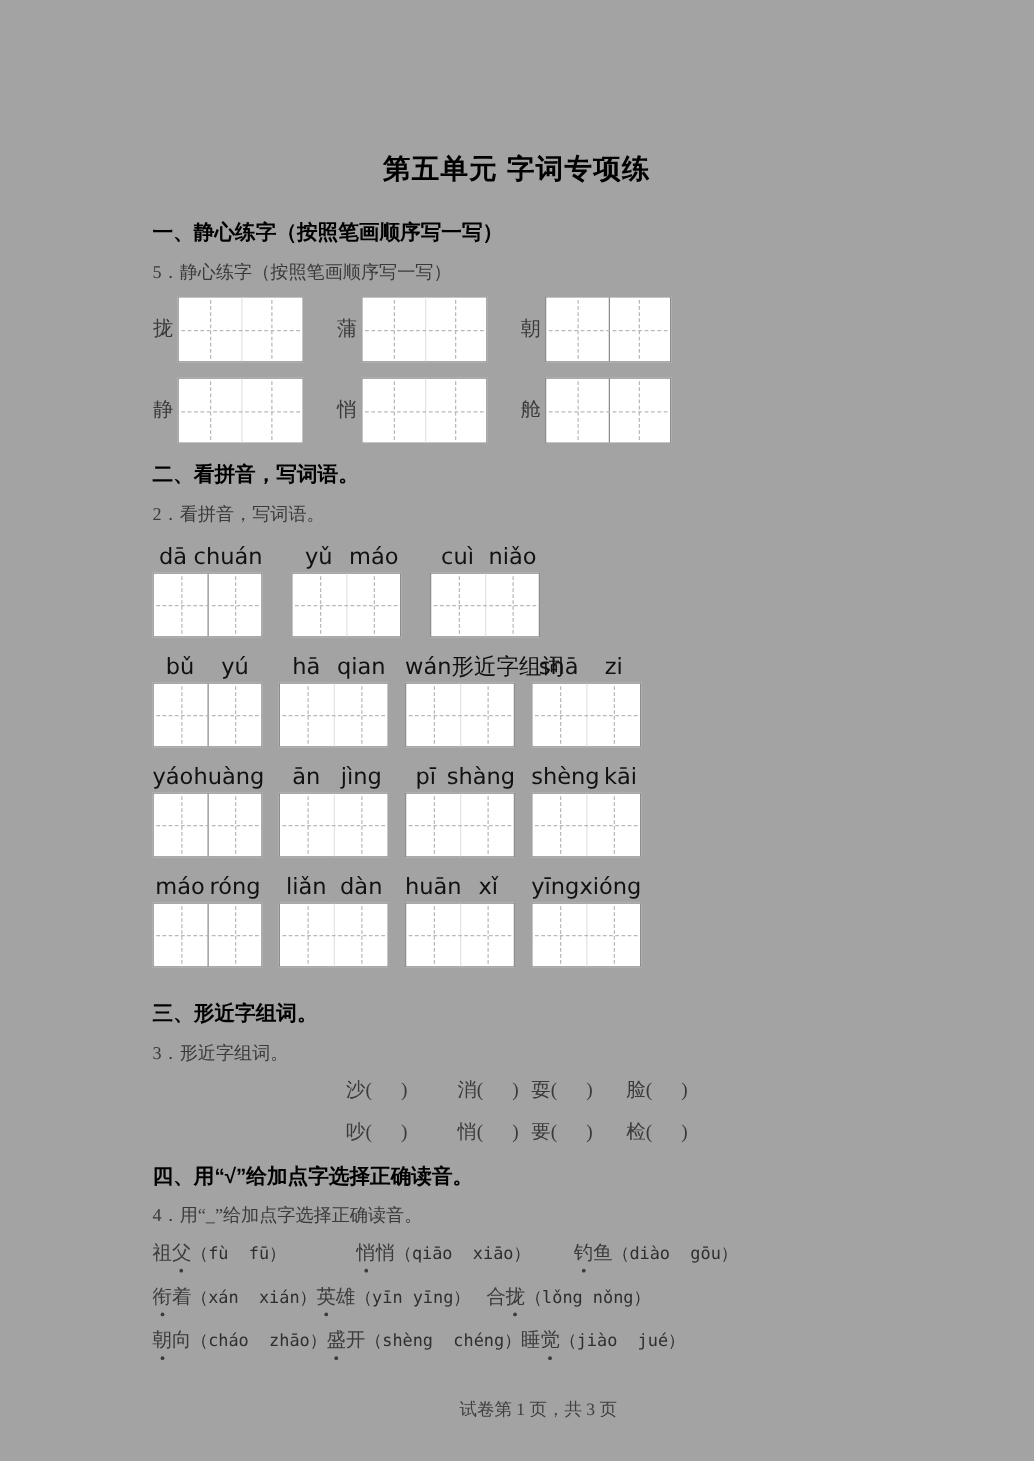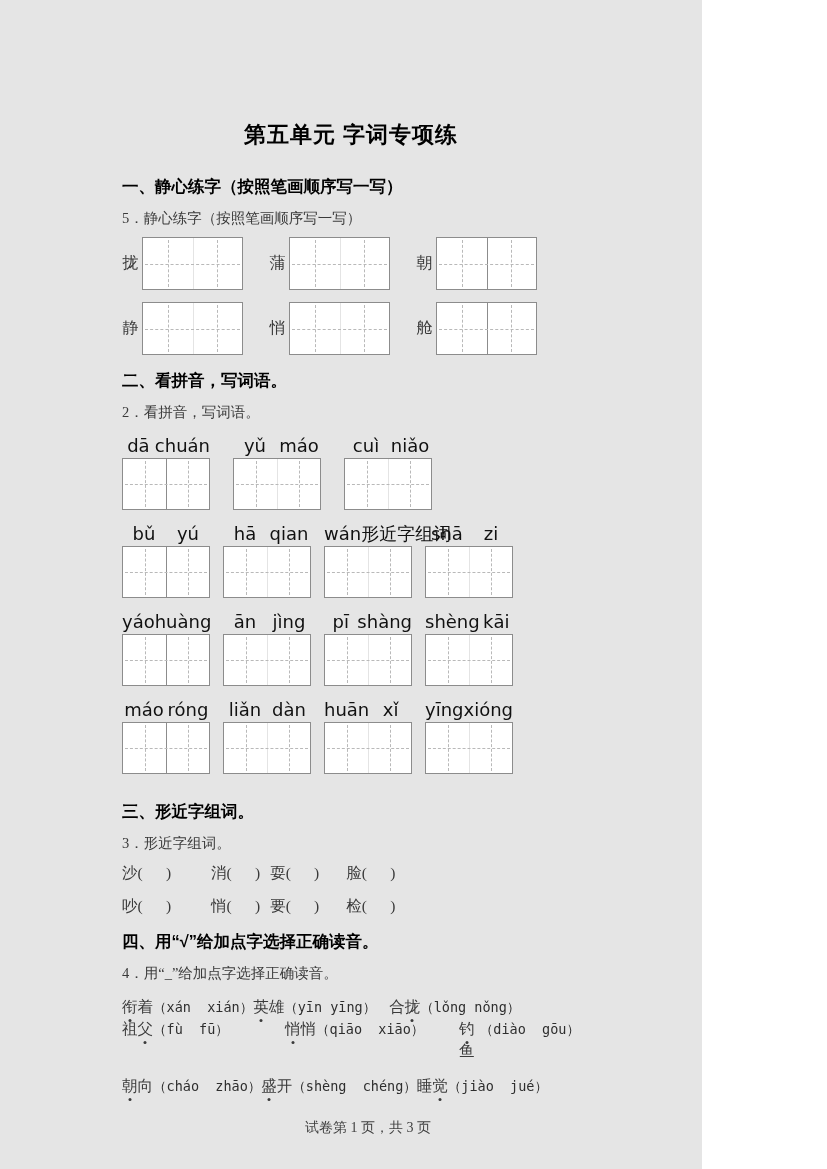--- a/index.html
+++ b/index.html
@@ -1,16 +1,16 @@
 <!DOCTYPE html>
 <html><head>
 <meta charset="utf-8">
 <style>
   html,body{margin:0;padding:0;background:#fff;}
-  .page{position:relative;width:702px;height:1169px;background:#e5e5e5;overflow:hidden;
+  .page{position:relative;width:827px;height:1169px;background:#a3a3a3;overflow:hidden;
         font-family:"Liberation Serif","DejaVu Serif",serif;color:#2b2b2b;}
   .content{padding:0 122px;}
 
   .title{margin:0;padding-top:120px;text-align:center;font-family:"Liberation Sans","DejaVu Sans",sans-serif;
          font-weight:bold;font-size:22px;line-height:29px;color:#000;letter-spacing:1px;}
 
   .sec-heading{margin:0;font-family:"Liberation Sans","DejaVu Sans",sans-serif;font-weight:bold;
                font-size:16.5px;line-height:22px;color:#000;}
   .h1{margin-top:26px;} .h2{margin-top:14px;} .h3{margin-top:26px;} .h4{margin-top:14px;}
   .item-text{margin:12px 0 0 0;font-size:14.5px;line-height:19px;color:#3a3a3a;}
@@ -33,21 +33,21 @@
   
   .s2rows{margin-top:8px;}
   .s2row{display:flex;margin-top:14px;}
   .s2row.first .s2cell{margin-right:23px;}
   .s2cell{margin-right:13px;}
   .py2{display:flex;width:88px;height:20px;line-height:20px;font-family:"DejaVu Sans","Liberation Sans",sans-serif;
        font-size:18px;color:#111;margin-bottom:2px;}
   .py2 span{flex:1;text-align:center;white-space:nowrap;}
 
   
-  .s3row{margin-top:13px;font-size:15.5px;line-height:20px;color:#3a3a3a;}
+  .s3row{margin-top:13px;font-size:15.5px;line-height:20px;color:#3a3a3a;text-align:center;}
   .s3row.first{margin-top:10px;}
   .s3item{white-space:pre;display:inline-block;}
   .s3row .s3item:nth-child(1){margin-right:40px;}
   .s3row .s3item:nth-child(2){margin-right:10px;}
   .s3row .s3item:nth-child(3){margin-right:27px;}
 
   
   .s4rows{margin-top:9px;}
   .s4row{display:flex;margin-top:13px;line-height:22px;}
   .s4row.first{margin-top:0;}
@@ -331,48 +331,48 @@
     <h2 class="sec-heading h3">三、形近字组词。</h2>
     <p class="item-text">3．形近字组词。</p>
     <div id="s3-rows">
         <div class="s3row first"><span class="s3item">沙(      )</span><span class="s3item">消(      )</span><span class="s3item">耍(      )</span><span class="s3item">脸(      )</span></div>
         <div class="s3row"><span class="s3item">吵(      )</span><span class="s3item">悄(      )</span><span class="s3item">要(      )</span><span class="s3item">检(      )</span></div>
       </div>
 
     <h2 class="sec-heading h4">四、用“√”给加点字选择正确读音。</h2>
     <p class="item-text">4．用“_”给加点字选择正确读音。</p>
     <div id="s4-rows" class="s4rows">
+        <div class="s4row rA first">
+          <span class="s4item">
+            <span class="w4"><span class="zi">祖</span><span class="zi dotted">父</span></span>
+            <span class="py4">（fù  fū）</span>
+          </span>
+          <span class="s4item">
+            <span class="w4"><span class="zi dotted">悄</span><span class="zi">悄</span></span>
+            <span class="py4">（qiāo  xiāo）</span>
+          </span>
+          <span class="s4item">
+            <span class="w4"><span class="zi dotted">钓</span><span class="zi">鱼</span></span>
+            <span class="py4">（diào  gōu）</span>
+          </span>
+        </div>
         <div class="s4row rB">
           <span class="s4item">
             <span class="w4"><span class="zi dotted">衔</span><span class="zi">着</span></span>
             <span class="py4">（xán  xián）</span>
           </span>
           <span class="s4item">
             <span class="w4"><span class="zi dotted">英</span><span class="zi">雄</span></span>
             <span class="py4">（yīn yīng）</span>
           </span>
           <span class="s4item">
             <span class="w4"><span class="zi">合</span><span class="zi dotted">拢</span></span>
             <span class="py4">（lǒng nǒng）</span>
           </span>
         </div>
-        <div class="s4row rA first">
-          <span class="s4item">
-            <span class="w4"><span class="zi">祖</span><span class="zi dotted">父</span></span>
-            <span class="py4">（fù  fū）</span>
-          </span>
-          <span class="s4item">
-            <span class="w4"><span class="zi dotted">悄</span><span class="zi">悄</span></span>
-            <span class="py4">（qiāo  xiāo）</span>
-          </span>
-          <span class="s4item">
-            <span class="w4"><span class="zi dotted">钓</span><span class="zi">鱼</span></span>
-            <span class="py4">（diào  gōu）</span>
-          </span>
-        </div>
         <div class="s4row rC">
           <span class="s4item">
             <span class="w4"><span class="zi dotted">朝</span><span class="zi">向</span></span>
             <span class="py4">（cháo  zhāo）</span>
           </span>
           <span class="s4item">
             <span class="w4"><span class="zi dotted">盛</span><span class="zi">开</span></span>
             <span class="py4">（shèng  chéng）</span>
           </span>
           <span class="s4item">

